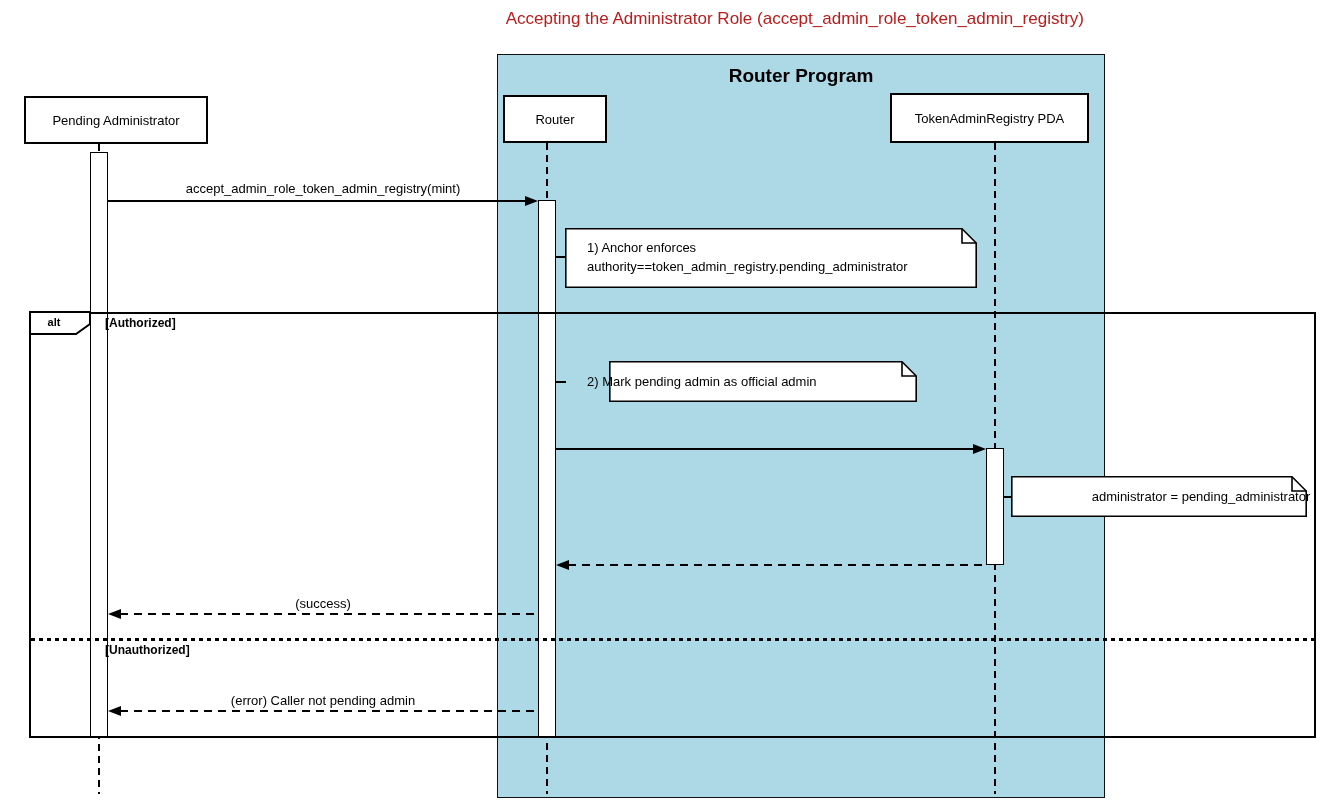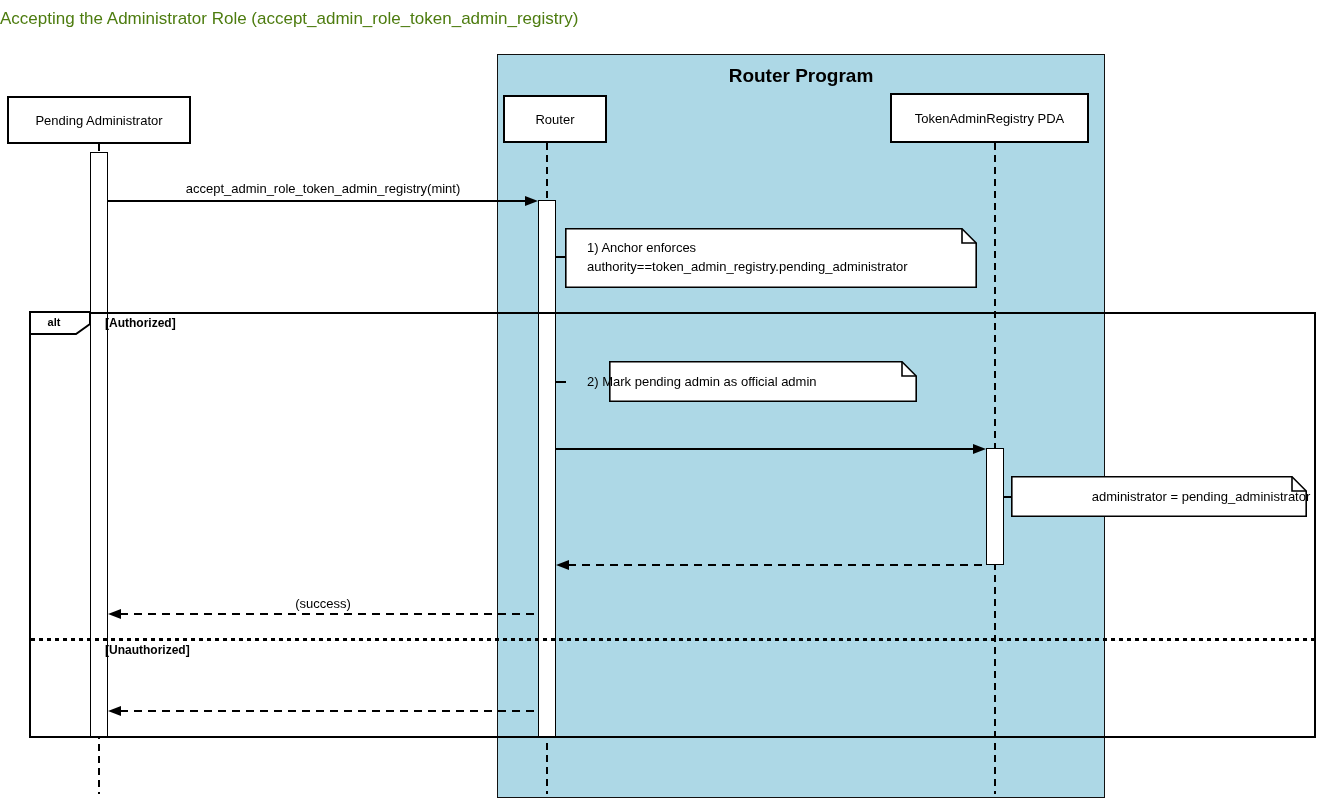--- a/index.html
+++ b/index.html
@@ -3,22 +3,22 @@
 <meta charset="utf-8">
 <style>
   html,body { margin:0; padding:0; background:#ffffff; }
   .canvas {
     position:relative; width:1342px; height:808px; background:#ffffff;
     font-family:"Liberation Sans", sans-serif; color:#000; overflow:hidden;
   }
   .abs { position:absolute; }
 
   .title {
-    left:0; top:9px; width:1084px; text-align:left;
-    font-size:17px; color:#4d7c0f; z-index:6;
+    left:0; top:9px; width:1084px; text-align:right;
+    font-size:17px; color:#b91c1c; z-index:6;
   }
 
   .program-box {
     left:497px; top:54px; width:608px; height:744px;
     background:#ADD8E6; border:1.5px solid #111; box-sizing:border-box; z-index:0;
   }
   .program-label {
     left:497px; top:65px; width:608px; text-align:center;
     font-size:19px; font-weight:bold; z-index:2;
   }
@@ -146,24 +146,25 @@
     </div>
   </div>
 
   <div class="abs msg-line-dashed" style="left:568px; top:564px; width:418px;"></div>
   <div class="abs head-left" style="left:556px; top:559.5px;"></div>
 
   <div class="abs msg-label" style="left:120px; top:596px; width:406px;">(success)</div>
   <div class="abs msg-line-dashed" style="left:120px; top:613px; width:418px;"></div>
   <div class="abs head-left" style="left:108px; top:608.5px;"></div>
 
+  <div class="abs msg-label" style="left:120px; top:693px; width:406px;">(error) Caller not pending admin</div>
   <div class="abs msg-line-dashed" style="left:120px; top:710px; width:418px;"></div>
   <div class="abs head-left" style="left:108px; top:705.5px;"></div>
 
-  <div class="abs participant" style="left:7px; top:96px; width:184px; height:48px;justify-content:center;">
+  <div class="abs participant" style="left:24px; top:96px; width:184px; height:48px;justify-content:center;">
     <span>Pending Administrator</span>
   </div>
   <div class="abs participant" style="left:503px; top:95px; width:104px; height:48px;justify-content:center;">
     <span>Router</span>
   </div>
   <div class="abs participant" style="left:890px; top:93px; width:199px; height:50px;">
     <span>TokenAdminRegistry PDA</span>
   </div>
 
 </div>

